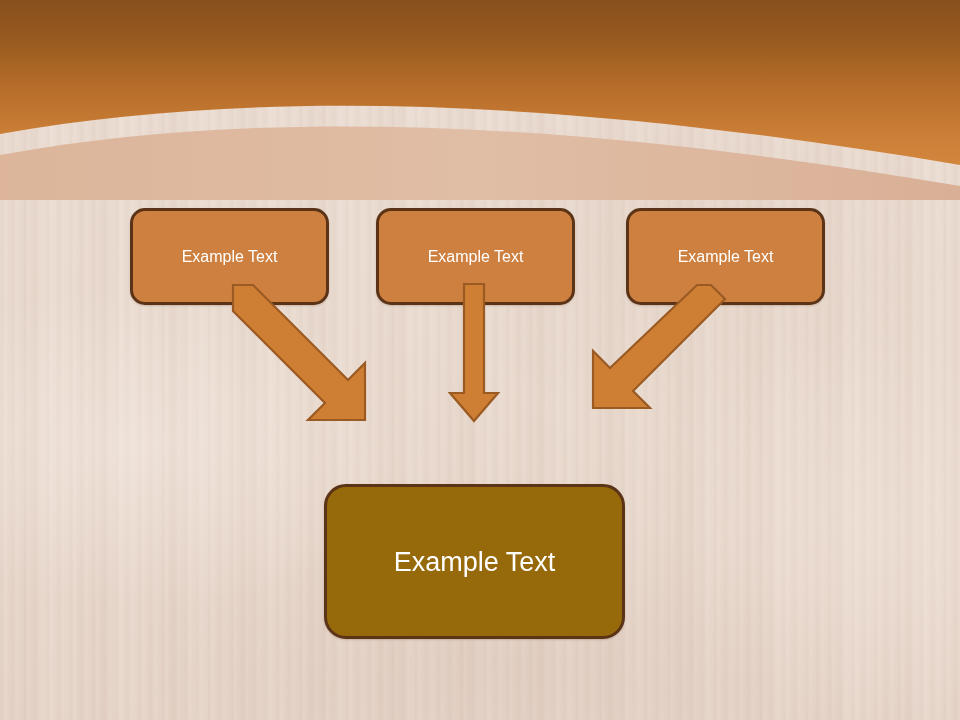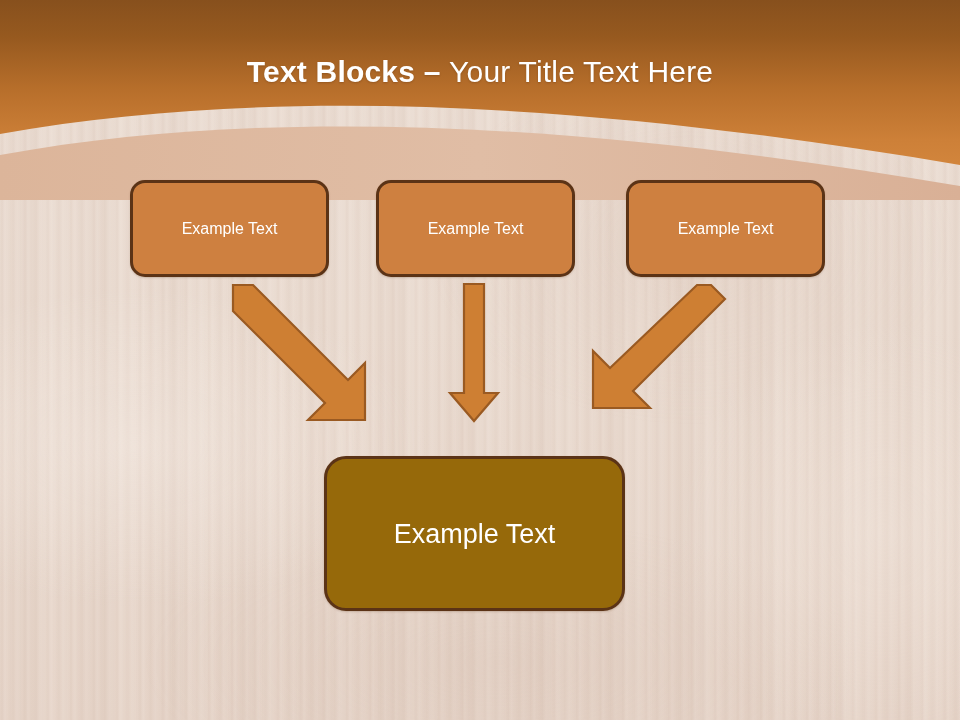--- a/index.html
+++ b/index.html
@@ -85,20 +85,21 @@
     position: absolute;
     box-sizing: border-box;
     border: 3px solid #5b3316;
     border-radius: 15px;
     display: flex;
     align-items: center;
     justify-content: center;
     color: #ffffff;
     text-align: center;
     box-shadow: 0 1px 2px rgba(90,55,25,0.22);
+    margin-top: 28px;
   }
   .node.top {
     background: #ce8040;
     font-size: 16px;
     line-height: 22px;
   }
   .node.bottom {
     background: #96690a;
     border-radius: 22px;
     font-size: 27px;
@@ -148,23 +149,20 @@
         </linearGradient>
       </defs>
 
       <path d="M0,155 C300,100 640,132 960,186 L960,200 L0,200 Z" fill="url(#tanGrad)"></path>
       <path d="M0,136 C300,82 640,113 960,167 L960,200 L0,200 Z" fill="#e9dacf" transform="translate(0,19)" opacity="0"></path>
 
       <path d="M0,0 L960,0 L960,165 C640,111 300,80 0,134 Z" fill="url(#hdrGrad)"></path>
     </svg>
   </div>
 
-  <div class="title">
-    <span class="strong">Text Blocks </span><span class="strong">– </span><span class="light">Your Title Text Here</span>
-  </div>
 
   <div class="node top" style="left:130px; top:180px; width:199px; height:97px;">
     <span class="node-label">Example Text</span>
   </div>
 
   <div class="node top" style="left:376px; top:180px; width:199px; height:97px;">
     <span class="node-label">Example Text</span>
   </div>
 
   <div class="node top" style="left:626px; top:180px; width:199px; height:97px;">

